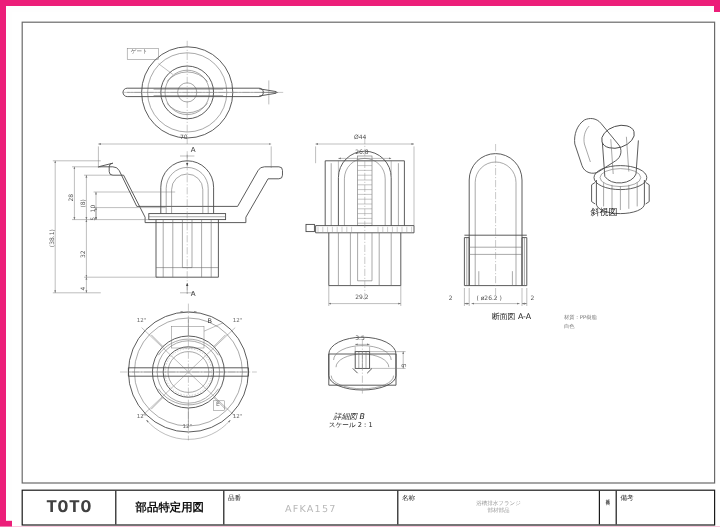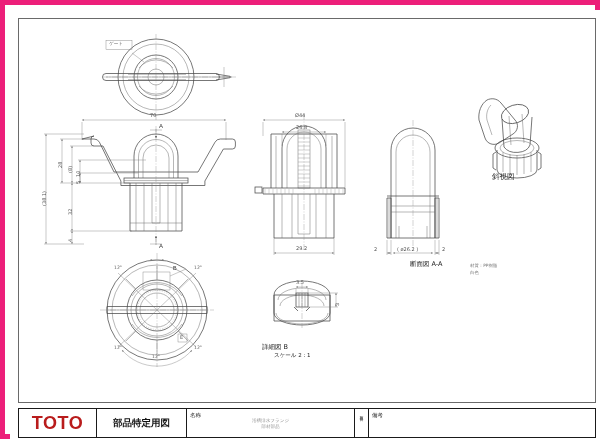--- a/index.html
+++ b/index.html
@@ -49,22 +49,22 @@
   }
   #titleblock .cell{
     border-right:1px solid #1a1a1a;
     box-sizing:border-box;
     position:relative;
     height:100%;
   }
   #titleblock .cell:last-child{border-right:none;}
   .c-logo{width:78px;display:flex;align-items:center;justify-content:center;}
   .toto{
-    font-family:Liberation Sans, sans-serif;
-    font-weight:bold;font-size:18px;letter-spacing:.5px;color:#b91c1c;
+    font-family:Liberation Mono, monospace;
+    font-weight:bold;font-size:15px;letter-spacing:.5px;color:#404040;
   }
   .c-doctype{width:90px;display:flex;align-items:center;justify-content:center;}
   .doctype{font-family:Liberation Serif, serif;font-size:9.5px;font-weight:bold;color:#111;}
   .c-partno{width:145px;}
   .c-name{width:168px;}
   .c-rev{width:14px;}
   .c-remark{flex:1;}
   .fieldlabel{
     position:absolute;left:3px;top:2.5px;
     font-family:"DejaVu Sans",sans-serif;
@@ -382,32 +382,36 @@
     <div class="lbl sectmark" style="left:163px;top:256px;font-size:5.5px;">B</div>
     <div class="lbl tiny" style="left:104px;top:256px;">12°</div>
     <div class="lbl tiny" style="left:184px;top:256px;">12°</div>
     <div class="lbl tiny" style="left:104px;top:336px;">12°</div>
     <div class="lbl tiny" style="left:184px;top:336px;">12°</div>
     <div class="lbl tiny" style="left:142px;top:345px;">12°</div>
     <div class="lbl tiny" style="left:170px;top:325px;font-size:5px;">E</div>
 
     <div class="lbl dim" style="left:286px;top:270px;">3.5</div>
     <div class="lbl dimv" style="left:325px;top:296px;">3</div>
-    <div class="lbl viewlabel" style="left:252px;top:334px;width:48px;">詳細図 B</div>
+    <div class="lbl viewlabel" style="left:268px;top:334px;width:48px;font-style:italic;">詳細図 B</div>
     <div class="lbl viewlabel" style="left:264px;top:343px;width:56px;font-size:5.5px;">スケール 2 : 1</div>
 
     <div class="matnote" style="left:460px;top:253px;">材質：PP樹脂</div>
     <div class="matnote" style="left:460px;top:260px;">白色</div>
 
     <div id="titleblock">
       <div class="cell c-logo">
         <span class="toto">TOTO</span>
       </div>
       <div class="cell c-doctype">
         <span class="doctype">部品特定用図</span>
+      </div>
+      <div class="cell c-partno">
+        <span class="fieldlabel">品番</span>
+        <span class="fieldval">AFKA157</span>
       </div>
       <div class="cell c-name">
         <span class="fieldlabel">名称</span>
         <span class="fieldval jp">浴槽排水フランジ</span>
         <span class="fieldval jp" style="top:15px;">部材部品</span>
       </div>
       <div class="cell c-rev">
         <span class="revtext">改訂年月日</span>
       </div>
       <div class="cell c-remark">

